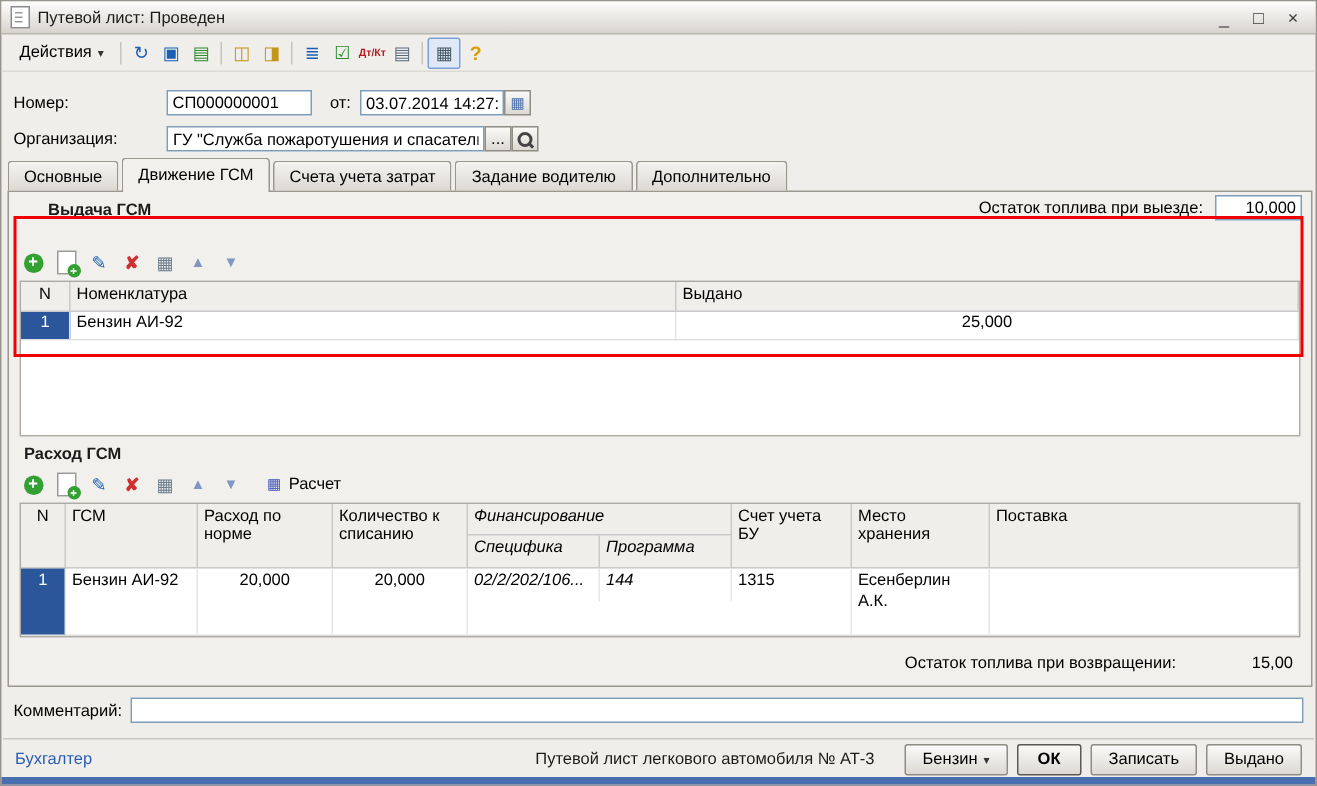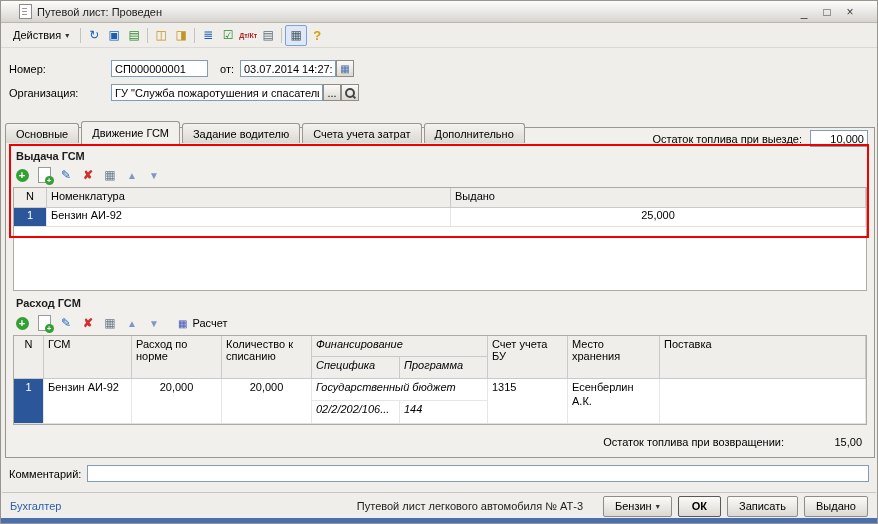--- a/index.html
+++ b/index.html
@@ -1,21 +1,21 @@
 <!DOCTYPE html>
 <html style="--selection: #2b579a; --highlight: #f00000; --link: #2a5db0; --accent: #4a6fae; --input-border: #7f9db9;"><head>
 <meta charset="utf-8">
 <style>
   html,body{margin:0;padding:0;width:878px;height:524px;overflow:hidden;
     font-family:"Liberation Sans", sans-serif;font-size:11px;color:#000;background:#fff;}
   .window{position:absolute;inset:0;background:#efeeea;border:1px solid #98958f;box-sizing:border-box;}
   .window::after{content:"";position:absolute;left:0;right:0;bottom:0;height:5px;background:var(--accent,#4a6fae);}
 
   
-  .titlebar{height:21px;display:flex;align-items:center;gap:5px;padding:0 18px;
+  .titlebar{height:21px;display:flex;align-items:center;gap:5px;padding:0 6px;
     background:linear-gradient(#fdfdfc,#d7d4cf);border-bottom:1px solid #b9b6b0;}
   .title-doc-icon{width:11px;height:13px;background:#fff;border:1px solid #8a8a8a;position:relative;flex:0 0 auto;}
   .title-doc-icon::before{content:"";position:absolute;left:2px;top:3px;width:5px;height:1px;background:#9a9a9a;
     box-shadow:0 3px 0 #9a9a9a,0 6px 0 #9a9a9a;}
   .window-title{flex:1;color:#1c1c1c;}
   .win-btn{width:18px;height:16px;display:flex;align-items:center;justify-content:center;color:#3c3c3c;font-size:12px;cursor:default;}
 
   
   .main-toolbar{height:24px;display:flex;align-items:center;padding:0 4px;border-bottom:1px solid #dcd9d4;}
   .actions-btn{display:flex;align-items:center;gap:4px;height:20px;padding:0 7px;border:1px solid transparent;
@@ -38,34 +38,34 @@
   .date-inp{width:96px;}
   .mini-btn{height:17px;width:18px;display:flex;align-items:center;justify-content:center;
     border:1px solid #8f8c86;background:linear-gradient(#fbfaf8,#dcd9d3);font:inherit;padding:0;box-sizing:border-box;}
   .grid-glyph{font-size:10px;color:#4a6da8;}
   .org-inp{width:212px;}
   .mag{position:relative;width:12px;height:12px;display:block;}
   .mag::before{content:"";position:absolute;left:1px;top:1px;width:6px;height:6px;border:2px solid #444;border-radius:50%;}
   .mag::after{content:"";position:absolute;left:8px;top:9px;width:4px;height:2px;background:#444;transform:rotate(45deg);}
 
   
-  .tabs{position:absolute;top:120px;left:4px;height:22px;display:flex;align-items:flex-end;z-index:3;}
+  .tabs{position:absolute;top:104px;left:4px;height:22px;display:flex;align-items:flex-end;z-index:3;}
   .tab{height:20px;display:flex;align-items:center;padding:0 10px;margin-right:2px;box-sizing:border-box;
     background:linear-gradient(#f4f3f0,#dcd9d3);border:1px solid #9a978f;border-bottom:none;border-radius:3px 3px 0 0;}
   .tab.active{height:23px;margin-bottom:-1px;background:#f1f0ec;}
 
   
   .panel{position:absolute;top:126px;left:4px;width:870px;height:331px;border:1px solid #9a978f;
     background:#f1f0ec;box-sizing:border-box;}
   .fuel-out{position:absolute;top:2px;right:6px;display:flex;align-items:center;gap:8px;}
   .fuel-num{width:58px;text-align:right;}
   .highlight-box{position:absolute;left:3px;top:16px;width:860px;height:94px;border:2px solid var(--highlight,#f00000);
     box-sizing:border-box;pointer-events:none;z-index:5;}
   .sec-title{position:absolute;left:10px;font-weight:bold;color:#1c1c1c;}
-  .t-issue{top:22px;} .t-cons{top:169px;}
+  .t-issue{top:6px;margin-left:16px;} .t-cons{top:169px;}
   .row-toolbar{position:absolute;left:7px;display:flex;align-items:center;gap:4px;height:20px;}
   .rt-issue{top:37px;} .rt-cons{top:185px;}
   .ric{width:18px;height:18px;display:flex;align-items:center;justify-content:center;font-size:12px;}
   .add-circle{width:13px;height:13px;border-radius:50%;background:#33a033;color:#fff;font-size:11px;font-weight:bold;
     display:flex;align-items:center;justify-content:center;line-height:1;}
   .sheet{position:relative;width:11px;height:14px;background:#fff;border:1px solid #999;display:block;}
   .sheet-plus{position:absolute;right:-4px;bottom:-3px;width:9px;height:9px;border-radius:50%;background:#33a033;
     color:#fff;font-size:8px;line-height:9px;text-align:center;font-weight:bold;}
   .ic-edit{color:#1a5fb4}.ic-del{color:#cf2f2f;font-weight:bold}.ic-grid{color:#6b7c8d}
   .ic-move{color:#7f97c2;font-size:10px;}
@@ -175,22 +175,22 @@
     <input class="inp org-inp" value="ГУ &quot;Служба пожаротушения и спасатель" style="">
     <button class="mini-btn">...</button>
     <button class="mini-btn">
       <span class="mag"></span>
     </button>
   </div>
 
   <div class="tabs">
     <div class="tab">Основные</div>
     <div class="tab active">Движение ГСМ</div>
+    <div class="tab">Счета учета затрат</div>
     <div class="tab">Задание водителю</div>
-    <div class="tab">Счета учета затрат</div>
     <div class="tab">Дополнительно</div>
   </div>
 
   <div class="panel">
 
     <div class="fuel-out">
       <span>Остаток топлива при выезде:</span>
       <input class="inp fuel-num" value="10,000" style="">
     </div>
 
@@ -265,21 +265,20 @@
         <div class="rtc w-acc">Счет учета БУ</div>
         <div class="rtc w-stor">Место хранения</div>
         <div class="rtc w-sup">Поставка</div>
       </div>
       <div class="rt-row">
         <div class="rtc w-n sel">1</div>
         <div class="rtc w-gsm">Бензин АИ-92</div>
         <div class="rtc w-norm num">20,000</div>
         <div class="rtc w-wo num">20,000</div>
         <div class="fin-d">
-          <div class="fin-budget">Государственный бюджет</div>
           <div class="fin-sub">
             <div class="rtc w-prog">02/2/202/106...</div>
             <div class="rtc w-spec">144</div>
           </div>
         </div>
         <div class="rtc w-acc">1315</div>
         <div class="rtc w-stor wrap">Есенберлин А.К.</div>
         <div class="rtc w-sup"></div>
       </div>
     </div>

